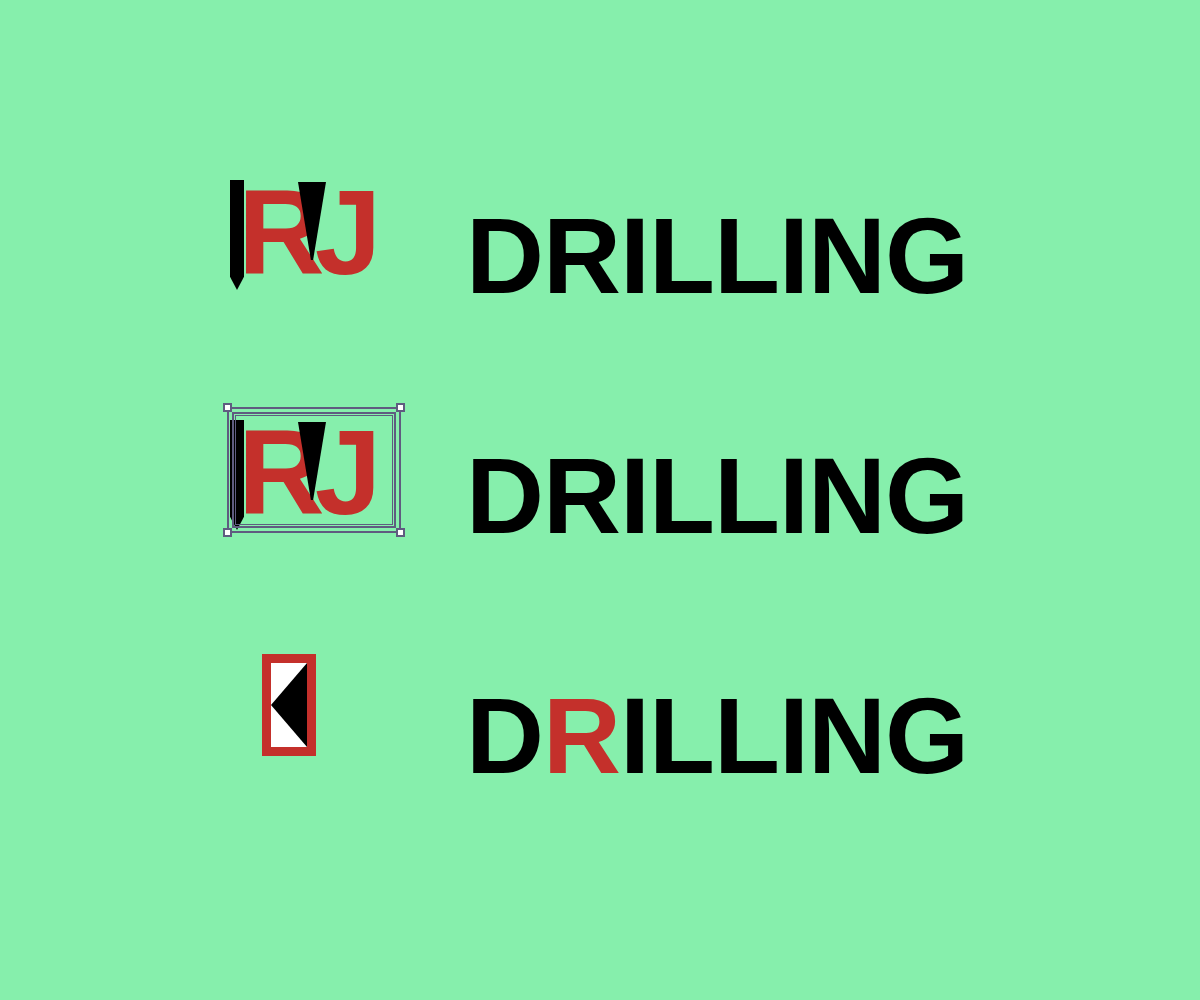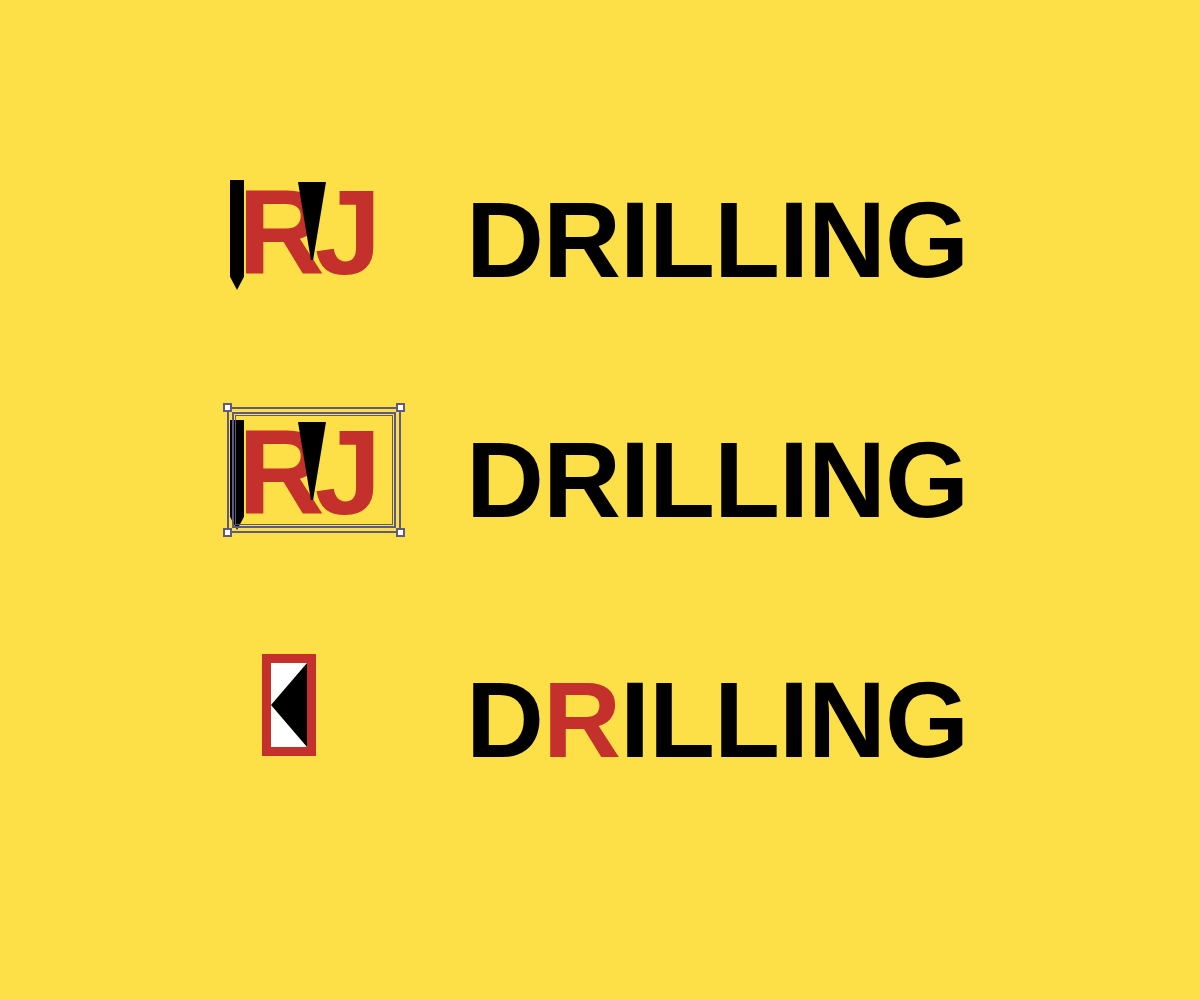--- a/index.html
+++ b/index.html
@@ -11,39 +11,39 @@
     width: 1200px;
     height: 1000px;
     position: relative;
     overflow: hidden;
     font-family: "Liberation Sans", sans-serif;
   }
 
   .canvas {
     position: absolute;
     inset: 0;
-    background: #fde047;
+    background: #86efac;
   }
 
   
   .logo-row {
     position: absolute;
     left: 0;
     width: 1200px;
     height: 200px;
   }
   #row-primary   { top: 140px; }
   #row-selected  { top: 380px; }
   #row-alt       { top: 620px; }
 
   
   .wordmark {
     position: absolute;
     left: 466px;
-    top: 0;
+    top: 16px;
     height: 200px;
     line-height: 200px;
     font-family: "Liberation Sans", sans-serif;
     font-weight: bold;
     font-size: 108px;
     letter-spacing: -1px;
     color: #000000;
     white-space: nowrap;
   }
   .wordmark .seg-red { color: #C4302B; }

